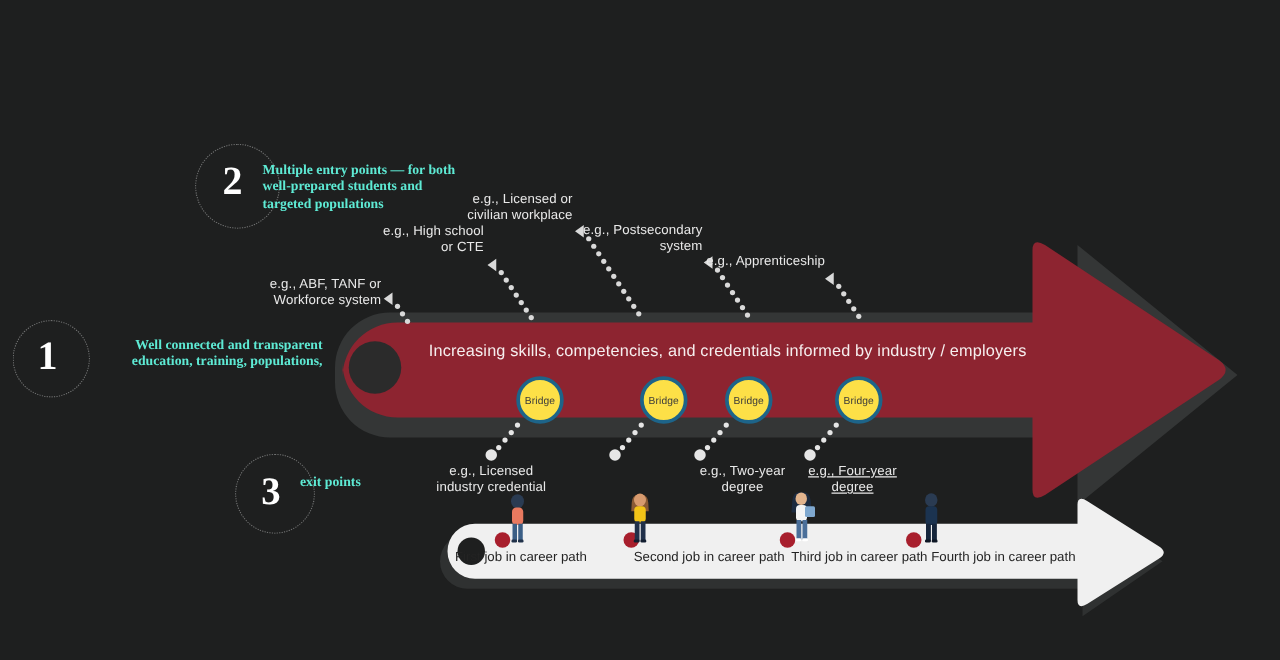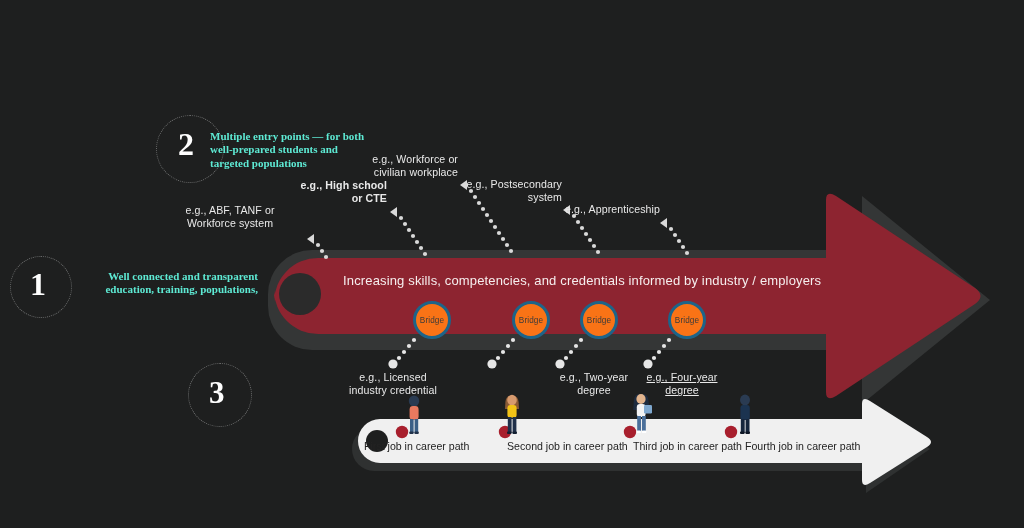--- a/index.html
+++ b/index.html
@@ -53,21 +53,21 @@
     color:#f6eeee;
     letter-spacing:.15px;
     white-space:nowrap;
   }
 
   
   .bridge{
     position:absolute;
     width:38px;height:38px;
     border-radius:50%;
-    background:#f97316;
+    background:#fde047;
     border:3.4px solid #1d6489;
     box-sizing:border-box;
     display:flex;align-items:center;justify-content:center;
     font-size:8.2px;
     color:#3b3b3b;
     letter-spacing:.1px;
   }
 
   
   .joblabel{
@@ -295,34 +295,35 @@
   <div class="numeral" style="left:178px;top:128px;font-size:32px;">2</div>
   <div class="calltext" style="left:210px;top:130px;width:260px;">
     <div>Multiple entry points — for both</div>
     <div>well-prepared students and</div>
     <div>targeted populations</div>
   </div>
 
   <div class="numcircle" style="left:188px;top:363px;width:64px;height:64px;"></div>
   <div class="numeral" style="left:209px;top:377px;font-size:31px;">3</div>
   <div class="calltext" style="left:240px;top:380px;width:140px;">
+    <div>exit points</div>
   </div>
 
   <div class="bandtext" style="left:343px;top:273px;">Increasing skills, competencies, and credentials informed by industry / employers</div>
 
-  <div class="smalllabel al-right" style="left:155px;top:204px;width:150px;text-align:center;">
+  <div class="smalllabel al-right" style="left:155px;top:221px;width:150px;">
     <div>e.g., ABF, TANF or</div>
     <div>Workforce system</div>
   </div>
-  <div class="smalllabel al-right" style="left:245px;top:179px;width:142px;font-weight:bold;">
+  <div class="smalllabel al-right" style="left:245px;top:179px;width:142px;">
     <div>e.g., High school</div>
     <div>or CTE</div>
   </div>
   <div class="smalllabel al-right" style="left:330px;top:153px;width:128px;">
-    <div>e.g., Workforce or</div>
+    <div>e.g., Licensed or</div>
     <div>civilian workplace</div>
   </div>
   <div class="smalllabel al-right" style="left:432px;top:178px;width:130px;">
     <div>e.g., Postsecondary</div>
     <div>system</div>
   </div>
   <div class="smalllabel al-right" style="left:545px;top:203px;width:115px;">
     <div>e.g., Apprenticeship</div>
   </div>
 

